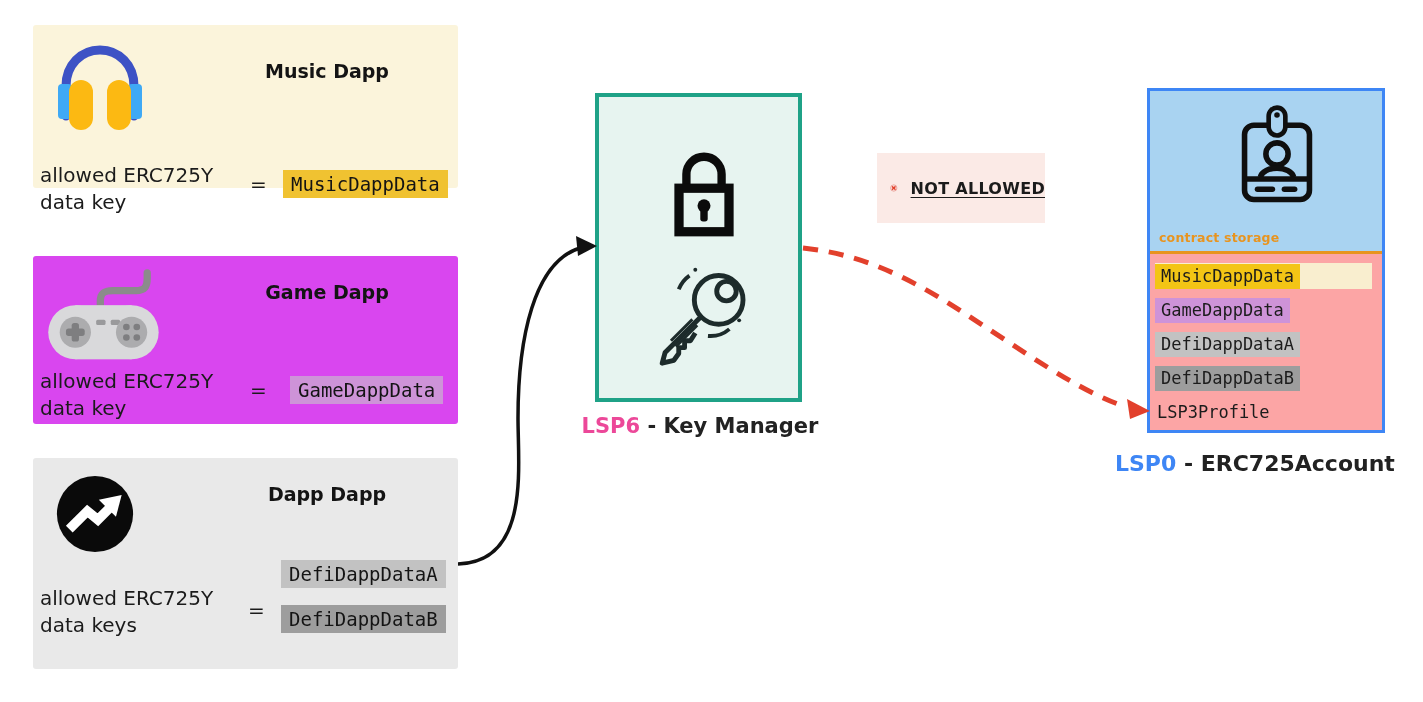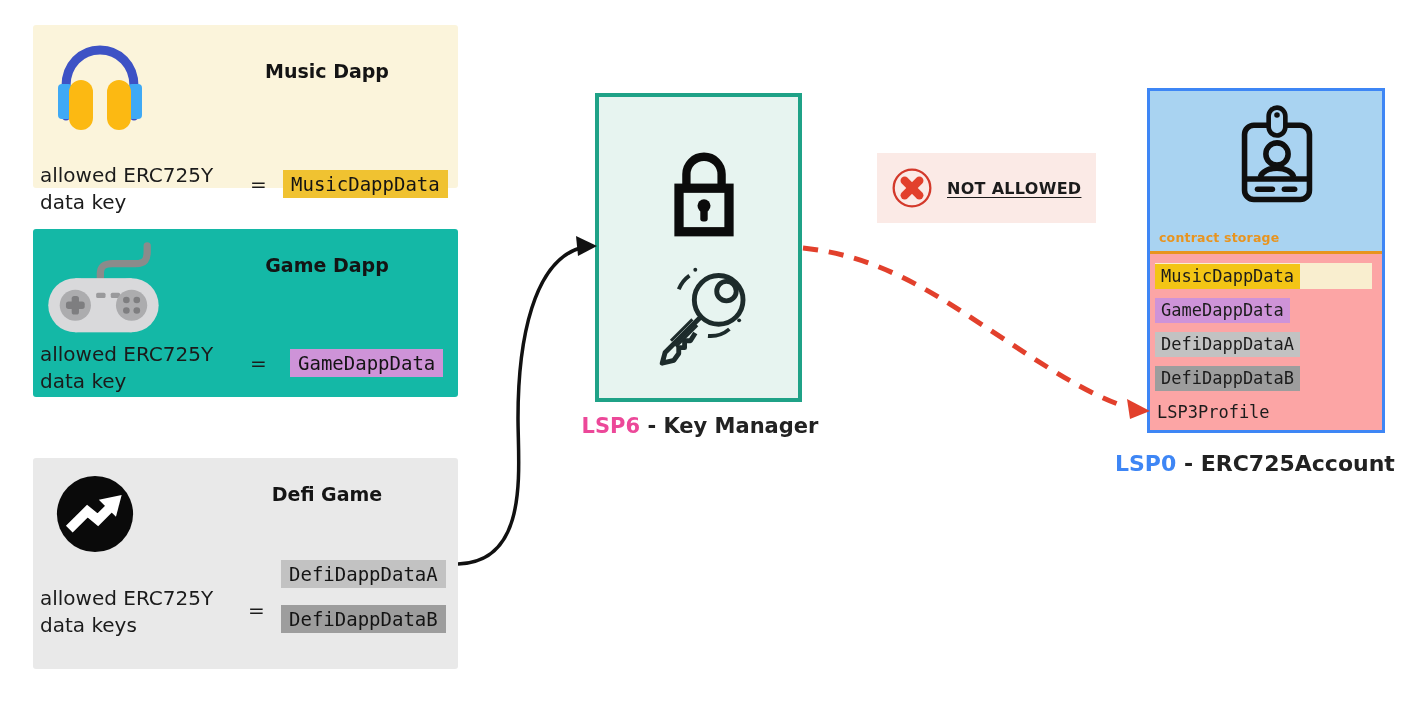--- a/index.html
+++ b/index.html
@@ -2,21 +2,21 @@
 <html><head>
 <meta charset="utf-8">
 <style>
   html,body{margin:0;padding:0;background:#fff;}
   #stage{position:relative;width:1423px;height:702px;background:#ffffff;overflow:hidden;
          font-family:"DejaVu Sans","Liberation Sans",sans-serif;color:#1b1b1b;}
 
   
   .card{position:absolute;left:33px;width:425px;border-radius:3px;}
   .card-music{top:25px;height:163px;background:#FBF4DB;}
-  .card-game{top:229px;height:168px;background:#14b8a6;}
+  .card-game{top:256px;height:168px;background:#d946ef;}
   .card-defi{top:458px;height:211px;background:#E9E9E9;}
   .card-title{position:absolute;left:154px;width:280px;text-align:center;
               font-size:19px;font-weight:700;color:#141414;}
   .allowed{position:absolute;width:200px;text-align:left;font-size:20px;line-height:27px;color:#1b1b1b;}
   .eq{position:absolute;font-size:20px;color:#1b1b1b;}
   .chip{display:inline-block;font-family:"DejaVu Sans Mono","Liberation Mono",monospace;
         font-size:19px;color:#141414;padding:3px 8px;white-space:nowrap;}
   .chip-gold{background:#F0C231;}
   .chip-purple{background:#CE93D8;}
   .chip-gray-a{background:#C2C2C2;}
@@ -27,21 +27,21 @@
   
   .km-box{position:absolute;left:595px;top:93px;width:207px;height:309px;box-sizing:border-box;
           background:#E7F4F0;border:4px solid #1FA287;}
   .km-lock{position:absolute;left:57px;top:44px;}
   .km-key{position:absolute;left:50px;top:162px;}
   .km-label{position:absolute;left:575px;top:414px;width:250px;text-align:center;
             font-size:21px;font-weight:700;color:#222;}
   .accent-teal{color:#ec4899;}
 
   
-  .na-chip{position:absolute;left:877px;top:153px;width:219px;height:70px;background:#FBEAE6;
+  .na-chip{position:absolute;left:877px;top:153px;width:168px;height:70px;background:#FBEAE6;
            display:flex;align-items:center;padding-left:13px;box-sizing:border-box;gap:13px;}
   .na-text{font-size:16px;font-weight:700;color:#1b1b1b;text-decoration:underline;
            text-underline-offset:3px;letter-spacing:0.3px;white-space:nowrap;}
 
   
   .acct{position:absolute;left:1147px;top:88px;width:238px;height:345px;box-sizing:border-box;
         background:#fca5a5;border:3px solid #3E86F5;}
   .acct-top{position:relative;height:160px;background:#A9D3F1;border-bottom:3px solid #E8941F;}
   .acct-badge{position:absolute;left:86px;top:12px;}
   .storage-header{position:absolute;left:9px;bottom:6px;font-size:12.5px;font-weight:700;
@@ -111,21 +111,21 @@
     <div class="eq" style="left:217px;top:122px;">=</div>
     <span class="chip chip-purple" style="position:absolute;left:257px;top:120px;">GameDappData</span>
   </div>
 
   <div class="card card-defi">
     <svg class="card-icon" style="left:22px;top:16px;" width="80" height="80" viewBox="0 0 84 84">
       <circle cx="42" cy="42" r="40" fill="#0A0A0A"></circle>
       <polyline points="15,58 34,39 45,48 58,35" fill="none" stroke="#ffffff" stroke-width="10"></polyline>
       <polygon points="70,22 46,27 64,45" fill="#ffffff"></polygon>
     </svg>
-    <div class="card-title" style="top:25px;">Defi Game</div>
+    <div class="card-title" style="top:25px;">Dapp Dapp</div>
     <div class="allowed" style="left:7px;top:127px;">
       <div>allowed ERC725Y</div>
       <div>data keys</div>
     </div>
     <div class="eq" style="left:215px;top:140px;">=</div>
     <div class="chips-col" style="left:248px;top:102px;">
       <span class="chip chip-gray-a">DefiDappDataA</span>
       <span class="chip chip-gray-b">DefiDappDataB</span>
     </div>
   </div>

